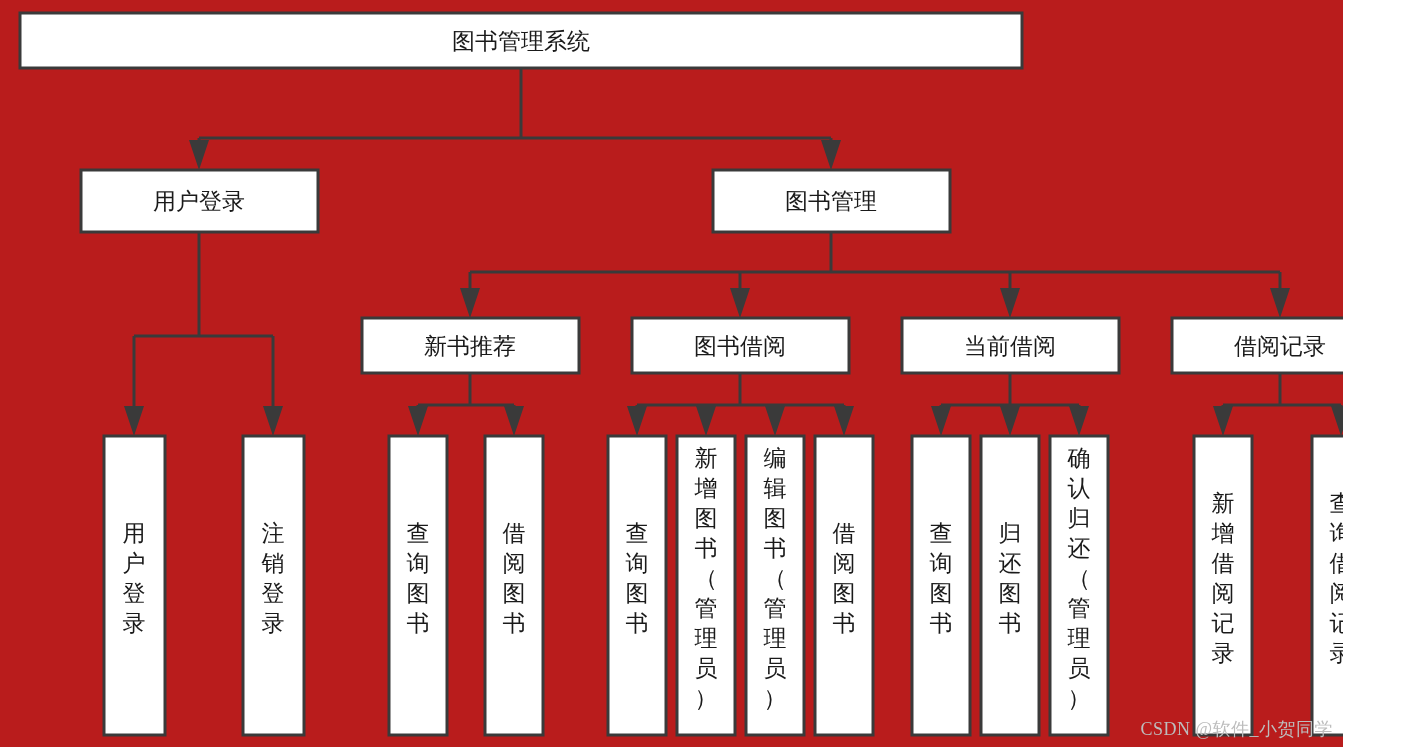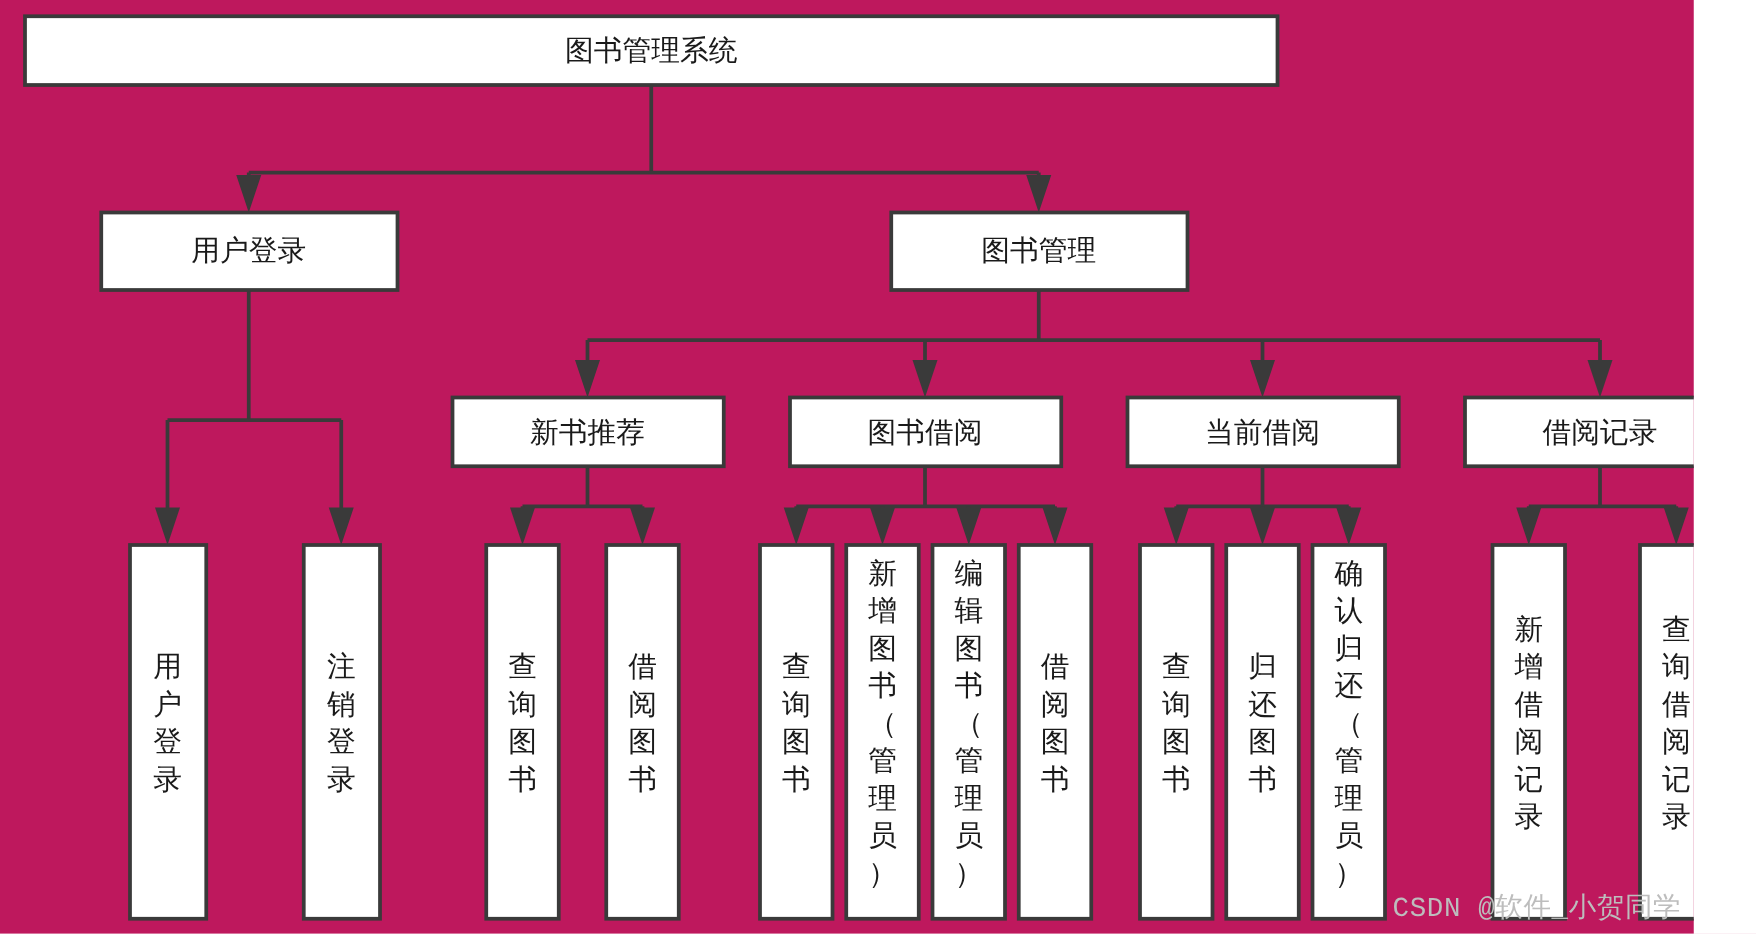--- a/index.html
+++ b/index.html
@@ -8,23 +8,22 @@
     padding: 0;
     background: #ffffff;
   }
   body {
     font-family: "DejaVu Sans", "Liberation Sans", sans-serif;
   }
   #diagram-root {
     position: relative;
     width: 1343px;
     height: 747px;
-    background: #be185d;
+    background: #b91c1c;
     overflow: hidden;
-    padding-left: 12px;
   }
   svg.diagram-canvas {
     position: absolute;
     left: 0;
     top: 0;
     width: 1405px;
     height: 747px;
     display: block;
   }
   .node-rect {
@@ -53,22 +52,22 @@
     fill: #1a1a1a;
     font-family: "DejaVu Sans", "Liberation Sans", sans-serif;
     font-size: 23px;
     text-anchor: middle;
   }
   .watermark {
     position: absolute;
     right: 10px;
     bottom: 6px;
     color: #bdbdbd;
-    font-size: 22px;
-    font-family: Liberation Mono, monospace;
+    font-size: 18px;
+    font-family: Liberation Serif, serif;
     letter-spacing: 0.5px;
     white-space: nowrap;
     pointer-events: none;
   }
 </style>
 </head>
 <body>
 
 <div id="diagram-root">
 

